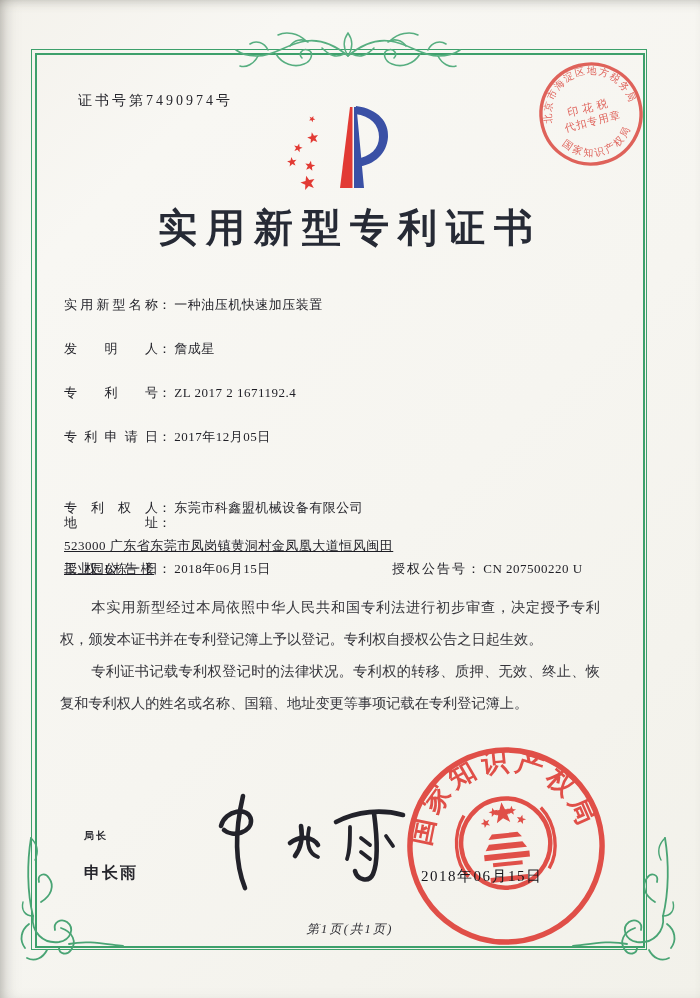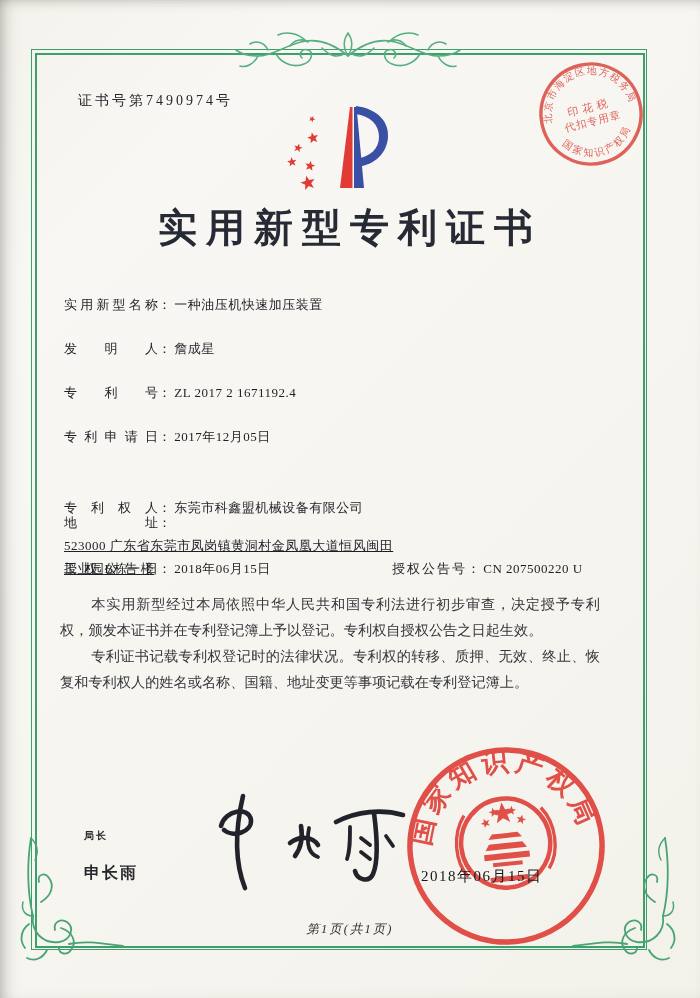--- a/index.html
+++ b/index.html
@@ -14,21 +14,21 @@
   .cert-no{position:absolute;left:78px;top:92px;font-size:14px;letter-spacing:3px;color:#26262c;}
   .title{position:absolute;left:0;top:201px;width:100%;text-align:center;font-size:39px;font-weight:700;
          letter-spacing:9px;color:#262a35;margin:0;}
   .fields{position:absolute;left:64px;top:0;width:572px;}
   .frow{position:absolute;left:0;font-size:13px;line-height:23px;color:#1f1f26;}
   .flabel{display:inline-block;width:94px;text-align:justify;text-align-last:justify;vertical-align:top;}
   .colon{vertical-align:top;}
   .fvalue{vertical-align:top;letter-spacing:.5px;}
   .addr{display:inline-block;white-space:pre-line;width:462px;text-decoration:underline;}
   .row-right{position:absolute;left:328px;top:0;white-space:nowrap;}
-  .body-text{position:absolute;left:60px;top:591px;width:540px;font-size:14.2px;line-height:26px;
+  .body-text{position:absolute;left:60px;top:591px;width:540px;font-size:14.2px;line-height:32px;
              text-align:justify;color:#35353b;}
   .body-text p{margin:0;text-indent:2.2em;}
   .director-title{position:absolute;left:84px;top:829px;font-family:"Liberation Sans",sans-serif;
                   font-size:10px;font-weight:700;color:#26262c;letter-spacing:2px;}
   .director-name{position:absolute;left:84px;top:863px;font-family:"Liberation Sans",sans-serif;
                  font-size:16px;font-weight:700;color:#26262c;letter-spacing:2px;}
   .seal-date{position:absolute;left:421px;top:867px;font-size:15px;letter-spacing:1.5px;color:#17171c;z-index:6;}
   .page-info{position:absolute;left:0;top:921px;width:100%;text-align:center;font-size:12.5px;
              letter-spacing:2px;color:#2e2e34;font-style:italic;}
   svg{position:absolute;display:block;}

